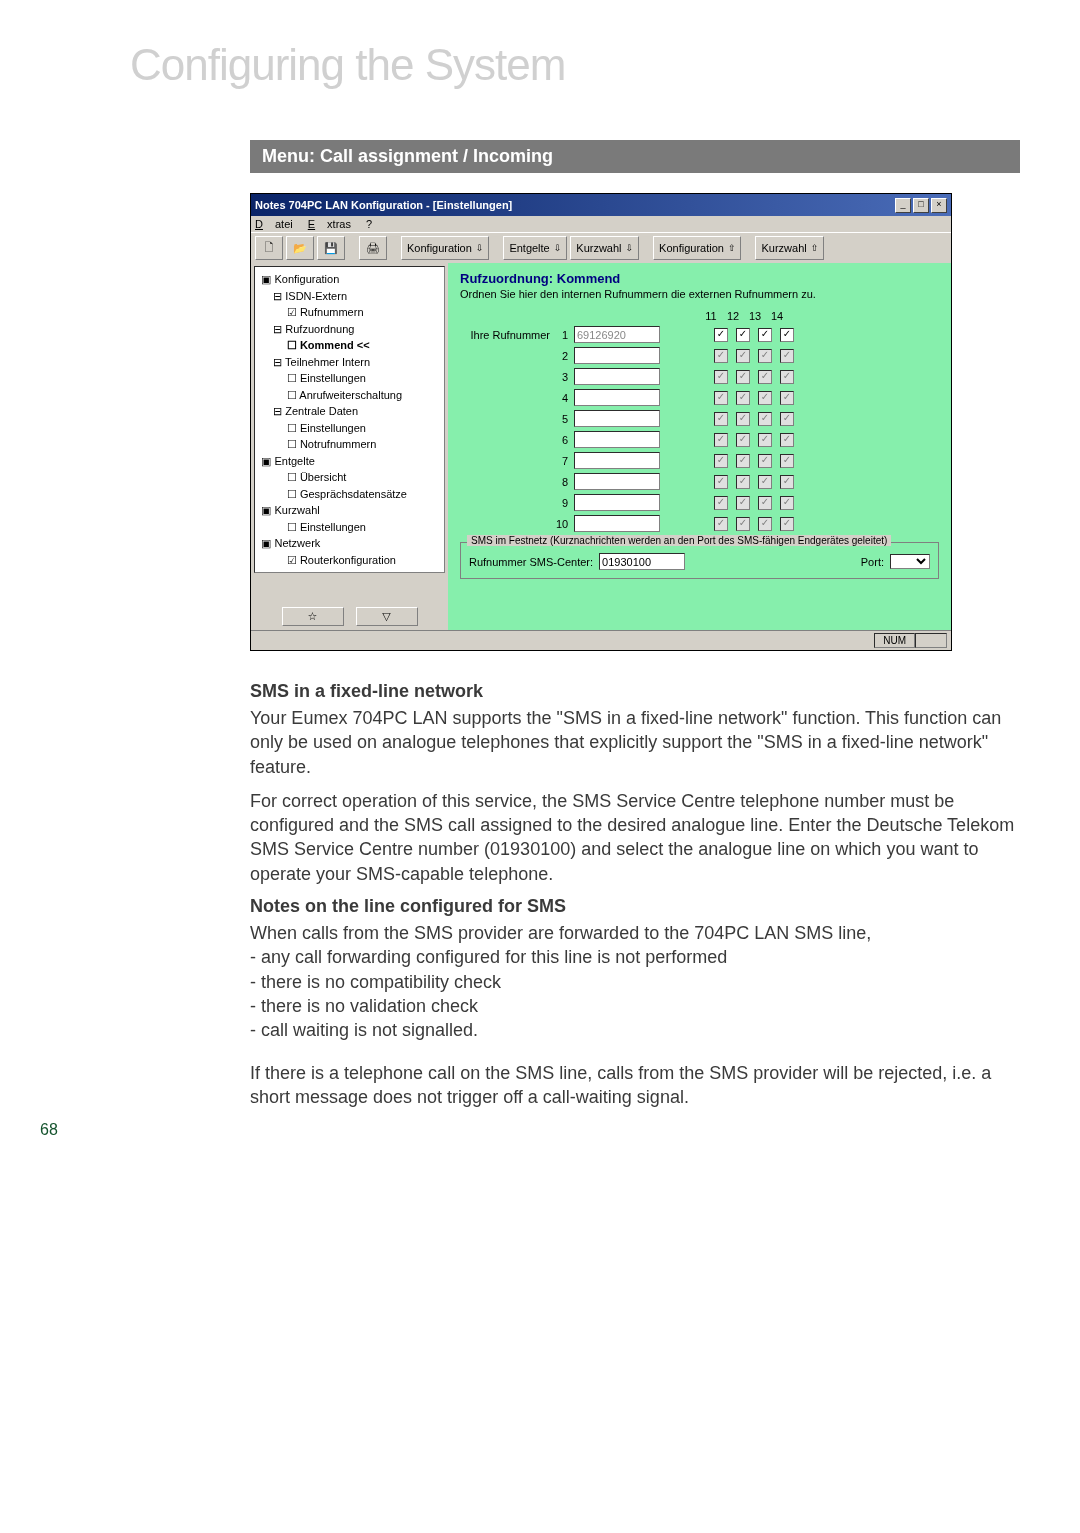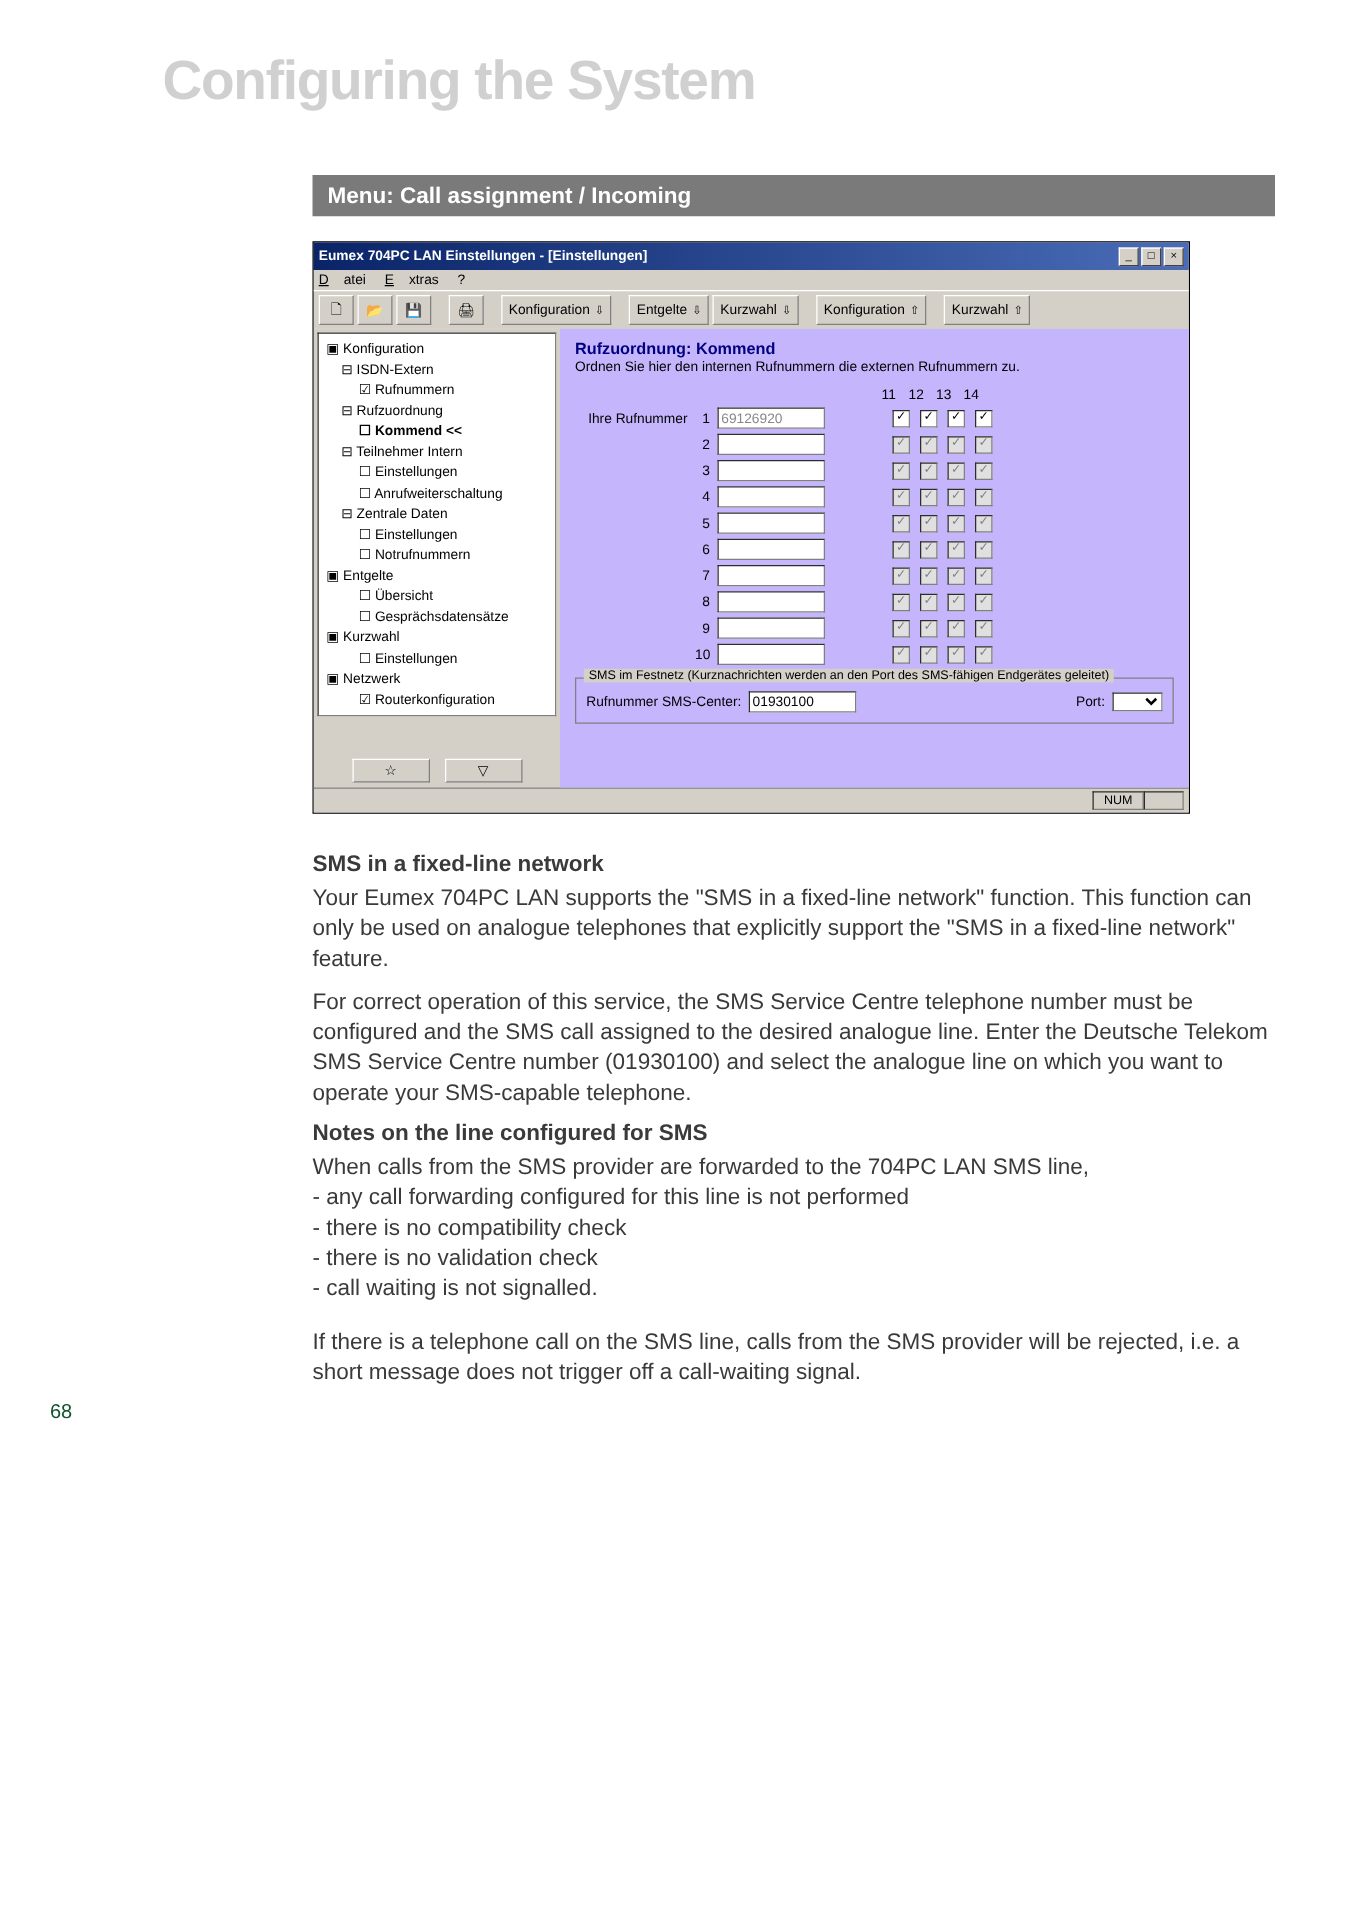--- a/index.html
+++ b/index.html
@@ -9,21 +9,21 @@
     font-family: Arial, Helvetica, sans-serif;
     width: 1080px;
   }
   .page {
     padding: 40px 60px 40px 130px;
     position: relative;
   }
   .chapter-title {
     font-size: 44px;
     color: #d0d0d0;
-    font-weight: bold;
+    font-weight: normal;
     margin: 0 0 50px 0;
     letter-spacing: -1px;
   }
   .section-bar {
     background: #7a7a7a;
     color: #ffffff;
     padding: 6px 12px;
     font-size: 18px;
     font-weight: bold;
     margin: 0 0 20px 0;
@@ -151,21 +151,21 @@
     border-left-color: #fff;
     background: #d4d0c8;
     width: 60px;
     text-align: center;
     padding: 2px 0;
     font-size: 11px;
   }
   .rightpane {
     flex: 1;
     padding: 8px 12px;
-    background: #c4b5fd;
+    background: #86efac;
     font-size: 11px;
   }
   .rightpane .heading {
     color: #000080;
     font-weight: bold;
     font-size: 13px;
     margin-bottom: 2px;
   }
   .rightpane .subheading {
     color: #000;
@@ -293,21 +293,21 @@
 <div class="page">
   <h1 class="chapter-title">Configuring the System</h1>
 
   <div class="section-bar">Menu: Call assignment / Incoming</div>
 
   <div class="content-block">
 
     
     <div class="screenshot">
       <div class="titlebar">
-        <span class="titlebar-text">Eumex 704PC LAN Einstellungen - [Einstellungen]</span>
+        <span class="titlebar-text">Notes 704PC LAN Konfiguration - [Einstellungen]</span>
         <div class="titlebar-btns">
           <div class="titlebar-btn">_</div>
           <div class="titlebar-btn">□</div>
           <div class="titlebar-btn">×</div>
         </div>
       </div>
       <div class="menubar">
         <span><span class="u">D</span>atei</span>
         <span><span class="u">E</span>xtras</span>
         <span>?</span>

